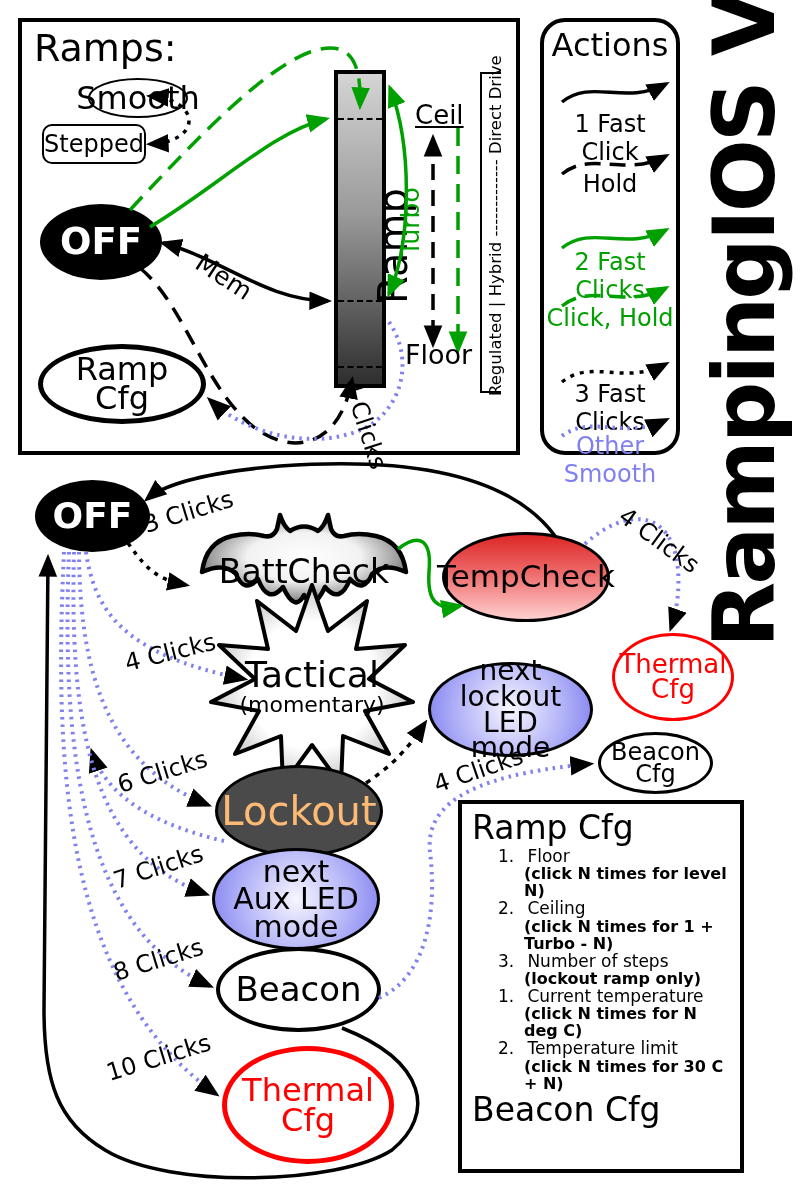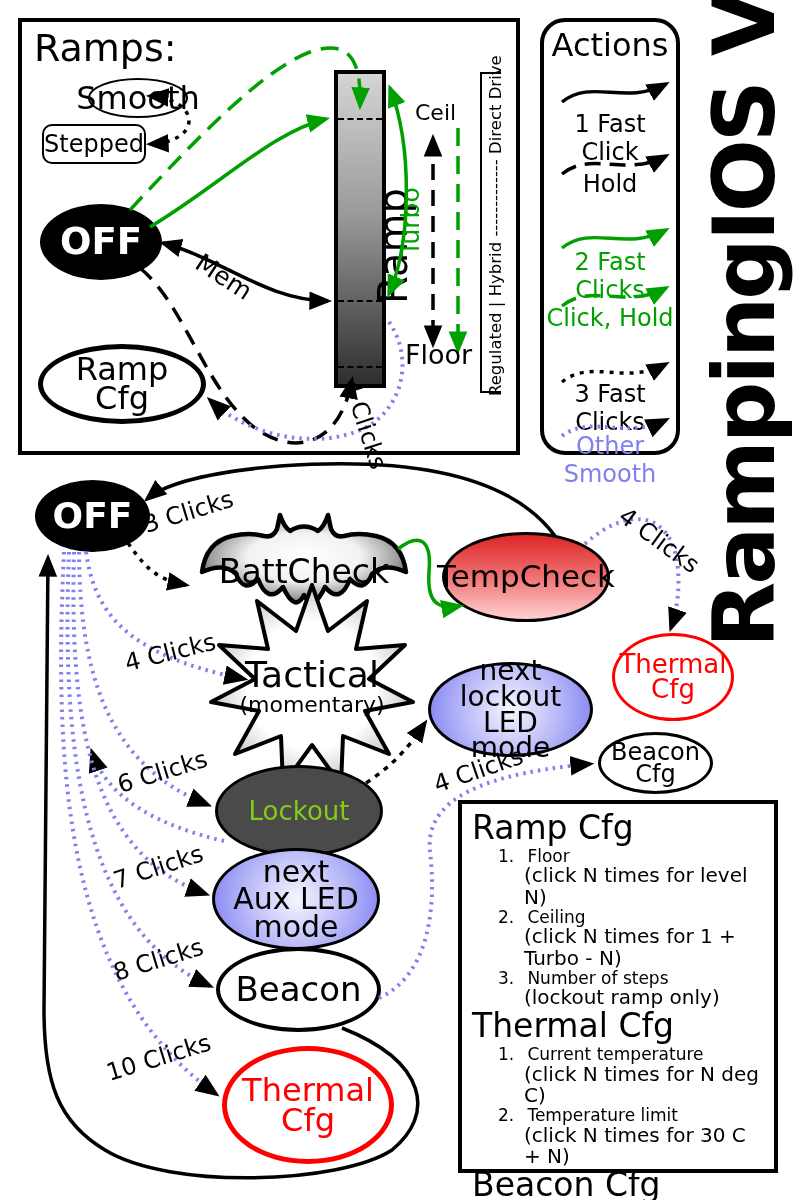--- a/index.html
+++ b/index.html
@@ -26,21 +26,21 @@
   #ramp-bar{
     position:absolute;left:334px;top:70px;width:52px;height:318px;
     border:4px solid #000;box-sizing:border-box;z-index:2;
     background:linear-gradient(180deg,#d4d4d4 0%,#9a9a9a 45%,#2e2e2e 100%);
   }
   .bar-dash{position:absolute;left:0;width:100%;border-top:2px dashed #000;}
   
   #cfg-panel{padding:6px 10px 0 10px;}
   .cfg-h{font-size:33px;line-height:1.12;}
   .cfg-item{font-size:17px;line-height:1.07;padding-left:26px;}
-  .cfg-note{font-size:20px;line-height:1.07;padding-left:52px;}
+  .cfg-note{font-size:16px;line-height:1.07;padding-left:52px;font-weight:bold;}
   .cfg-num{display:inline-block;min-width:24px;}
 </style>
 </head>
 <body>
 
 <div class="panel" style="left:18px;top:18px;width:502px;height:437px;">
   <div class="lbl" style="left:12px;top:4px;font-size:38px;">Ramps:</div>
 </div>
 
 <div class="enode" style="left:44px;top:78px;width:100px;height:40px;border-width:2.5px;font-size:32px;margin-left:44px;">
@@ -57,21 +57,21 @@
   <span>Cfg</span>
 </div>
 
 <div id="ramp-bar">
   <div class="bar-dash" style="top:44px;"></div>
   <div class="bar-dash" style="top:226px;"></div>
   <div class="bar-dash" style="top:292px;"></div>
   <div class="lbl" style="left:32px;top:230px;font-size:40px;transform:rotate(-90deg);transform-origin:0 0;">Ramp</div>
 </div>
 
-<div class="lbl" style="left:415px;top:100px;font-size:22px;">Ceil</div>
+<div class="lbl" style="left:415px;top:100px;font-size:26px;text-decoration:underline;">Ceil</div>
 <div class="lbl" style="left:405px;top:339px;font-size:27px;">Floor</div>
 <div class="lbl rot green" style="left:396px;top:256px;font-size:25px;transform:rotate(-90deg);">Turbo</div>
 <div class="lbl" style="left:206px;top:248px;font-size:25px;transform:rotate(33deg);transform-origin:0 0;">Mem</div>
 <div class="lbl blue" style="left:364px;top:376px;font-size:24px;color:#000;transform:rotate(72deg);transform-origin:0 0;">4 Clicks</div>
 <div class="lbl" style="left:486px;top:396px;width:326px;height:24px;font-size:16.5px;text-align:center;transform:rotate(-90deg);transform-origin:0 0;">Regulated | Hybrid ------------- Direct Drive</div>
 
 <div class="panel" style="left:540px;top:18px;width:140px;height:437px;border-radius:25px;">
   <div class="lbl" style="left:0;width:100%;text-align:center;top:4px;font-size:32px;">Actions</div>
 
   <svg class="abs" style="left:12px;top:50px;" width="130" height="38" viewBox="0 0 130 38">
@@ -150,21 +150,21 @@
   <div class="lbl" style="left:50%;top:44%;transform:translate(-50%,-50%);font-size:36px;">Tactical</div>
   <div class="lbl" style="left:50%;top:58%;transform:translate(-50%,-50%);font-size:22px;">(momentary)</div>
 </div>
 
 <div class="enode" style="left:428px;top:662px;width:165px;height:95px;font-size:28px;line-height:0.92;background:radial-gradient(circle at 50% 50%, #f6f6ff 0%, #b6b6f8 55%, #7d7df0 100%);">
   <span>next</span>
   <span>lockout LED</span>
   <span>mode</span>
 </div>
 
-<div class="enode" style="left:215px;top:765px;width:168px;height:92px;background:#4a4a4a;color:#84cc16;font-size:26px;">
+<div class="enode" style="left:215px;top:765px;width:168px;height:92px;background:#4a4a4a;color:#fdba74;font-size:40px;">
   <span>Lockout</span>
 </div>
 
 <div class="enode" style="left:598px;top:732px;width:115px;height:62px;font-size:24px;line-height:0.92;border-width:3.5px;">
   <span>Beacon</span>
   <span>Cfg</span>
 </div>
 
 <div class="enode" style="left:212px;top:848px;width:168px;height:102px;font-size:30px;line-height:0.92;background:radial-gradient(circle at 50% 50%, #f6f6ff 0%, #b6b6f8 55%, #7d7df0 100%);">
   <span>next</span>
@@ -174,30 +174,29 @@
 
 <div class="enode" style="left:216px;top:947px;width:165px;height:85px;font-size:34px;border-width:4px;">
   <span>Beacon</span>
 </div>
 
 <div class="enode" style="left:222px;top:1046px;width:172px;height:118px;border:5px solid #ff0000;color:#ff0000;font-size:32px;">
   <span>Thermal</span>
   <span>Cfg</span>
 </div>
 
-<div class="panel" id="cfg-panel" style="left:458px;top:800px;width:320px;height:373px;">
+<div class="panel" id="cfg-panel" style="left:458px;top:800px;width:286px;height:373px;">
   <div class="cfg-h">Ramp Cfg</div>
   <div class="cfg-item"><span class="cfg-num">1.</span> <span>Floor</span></div>
   <div class="cfg-note">(click N times for level N)</div>
   <div class="cfg-item"><span class="cfg-num">2.</span> <span>Ceiling</span></div>
   <div class="cfg-note">(click N times for 1 + Turbo - N)</div>
   <div class="cfg-item"><span class="cfg-num">3.</span> <span>Number of steps</span></div>
   <div class="cfg-note">(lockout ramp only)</div>
 
-  <div class="cfg-h">Thermal Cfg</div>
   <div class="cfg-item"><span class="cfg-num">1.</span> <span>Current temperature</span></div>
   <div class="cfg-note">(click N times for N deg C)</div>
   <div class="cfg-item"><span class="cfg-num">2.</span> <span>Temperature limit</span></div>
   <div class="cfg-note">(click N times for 30 C + N)</div>
 
   <div class="cfg-h">Beacon Cfg</div>
 
 </div>
 
 <div class="lbl" style="left:140px;top:512px;font-size:24px;transform:rotate(-17deg);transform-origin:0 0;">3 Clicks</div>

